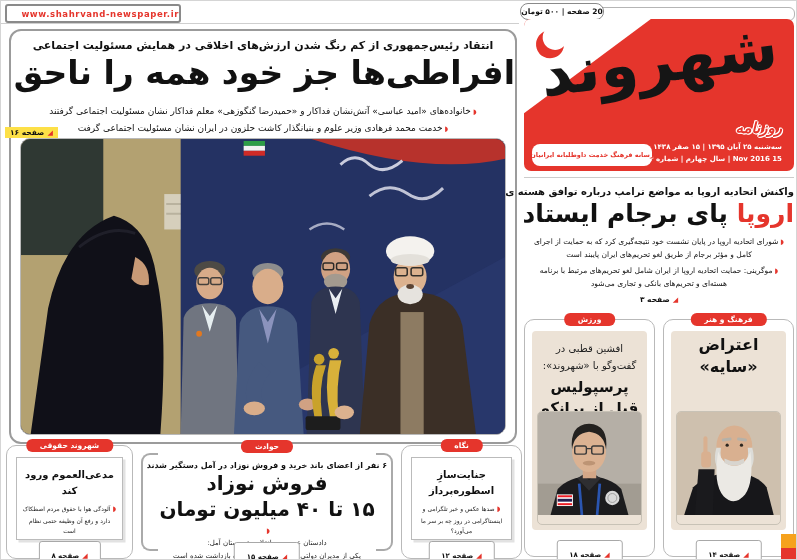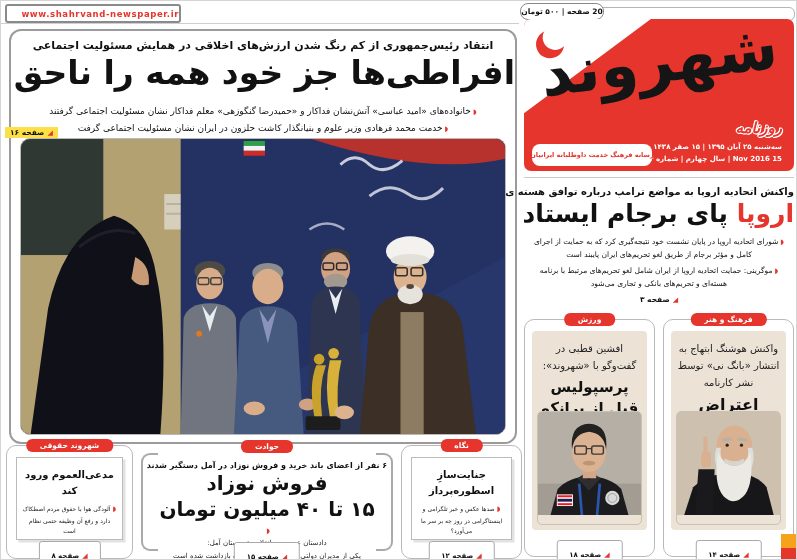--- a/index.html
+++ b/index.html
@@ -151,21 +151,20 @@
           <circle cx="83" cy="96" r="5" fill="none" stroke="#9a9a9a" stroke-width="1"></circle>
         </svg>
       </div>
     </div>
     <div class="pagepill"><span class="pagelabel"><span class="pmark">◢</span><span>صفحه ۱۸</span></span></div>
   </div>
 
   <div class="story-box" id="culture-box">
     <div class="tab">فرهنگ و هنر</div>
     <div class="story-panel">
-      <div class="bkicker">واکنش هوشنگ ابتهاج به انتشار «بانگ نی» توسط نشر کارنامه</div>
       <div class="bhead" style="font-size:16px;">اعتراض «سایه»</div>
       <div class="story-photo">
         <svg viewBox="0 0 115 115" preserveAspectRatio="none">
           <rect width="115" height="115" fill="#cec0ae"></rect>
           <path d="M8,115 L18,84 Q35,68 62,68 Q88,68 100,84 L108,115 Z" fill="#17171a"></path>
           <path d="M20,115 L24,64 L42,64 L40,115 Z" fill="#1a1a1d"></path>
           <rect x="27" y="44" width="11" height="18" rx="4" fill="#d9b090"></rect>
           <rect x="29.5" y="27" width="4.5" height="21" rx="2.2" fill="#d9b090"></rect>
           <ellipse cx="64" cy="38" rx="20" ry="23" fill="#d9b090"></ellipse>
           <path d="M44,40 q-5,18 5,27 l5,-6 q-7,-8 -5,-21 Z" fill="#dcdcd8"></path>

